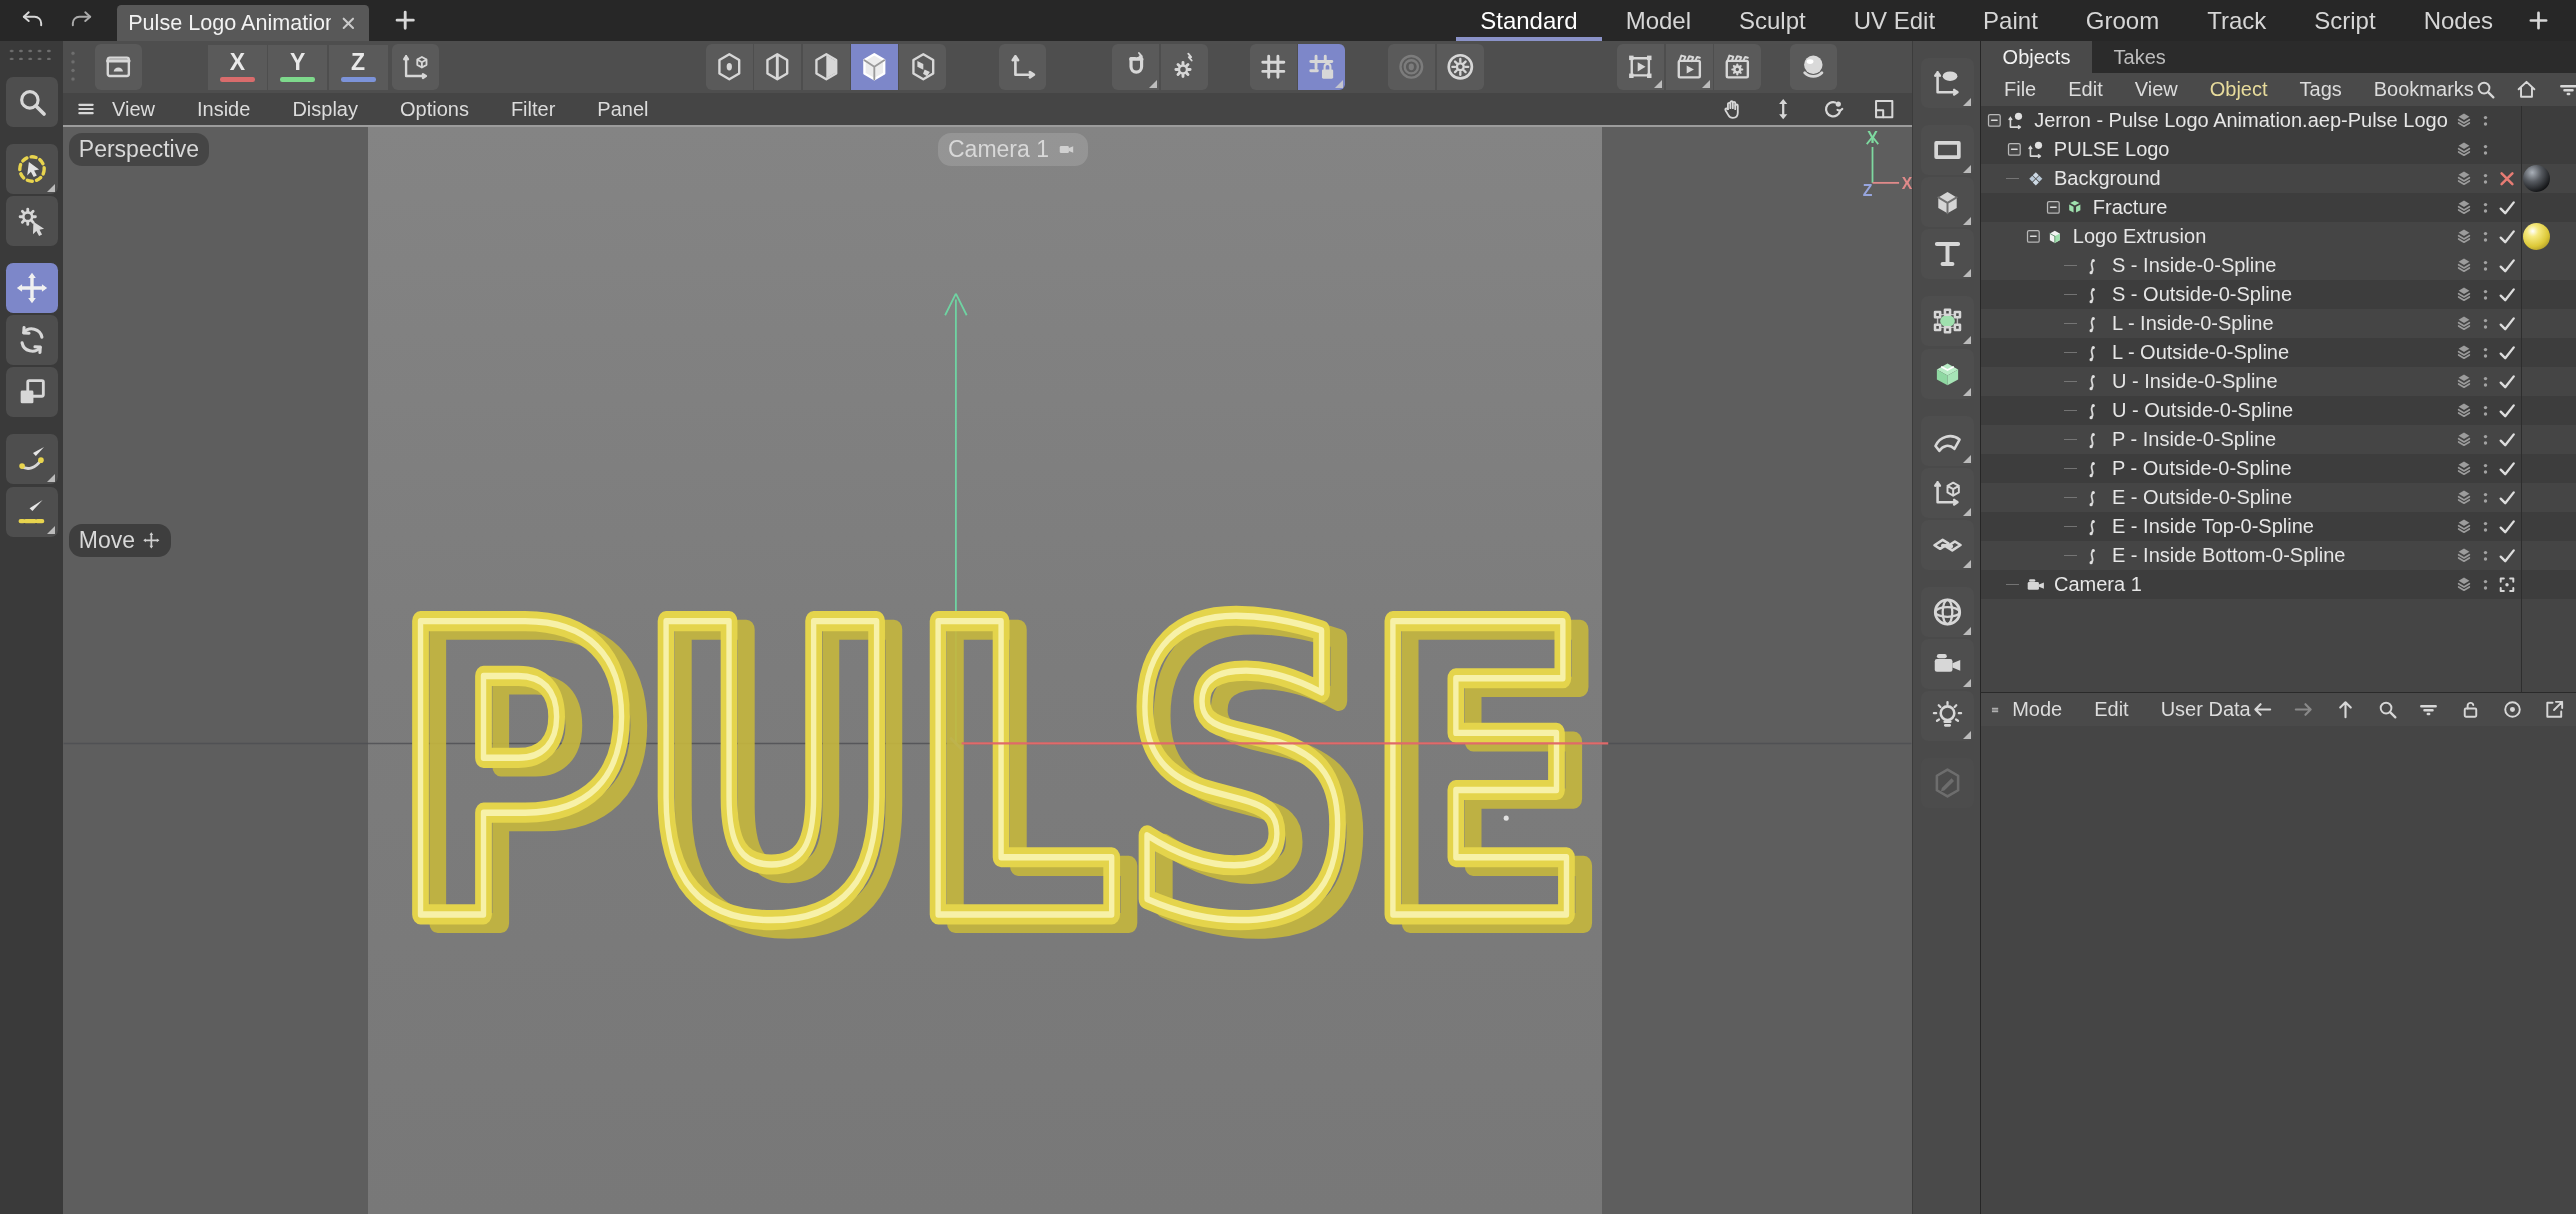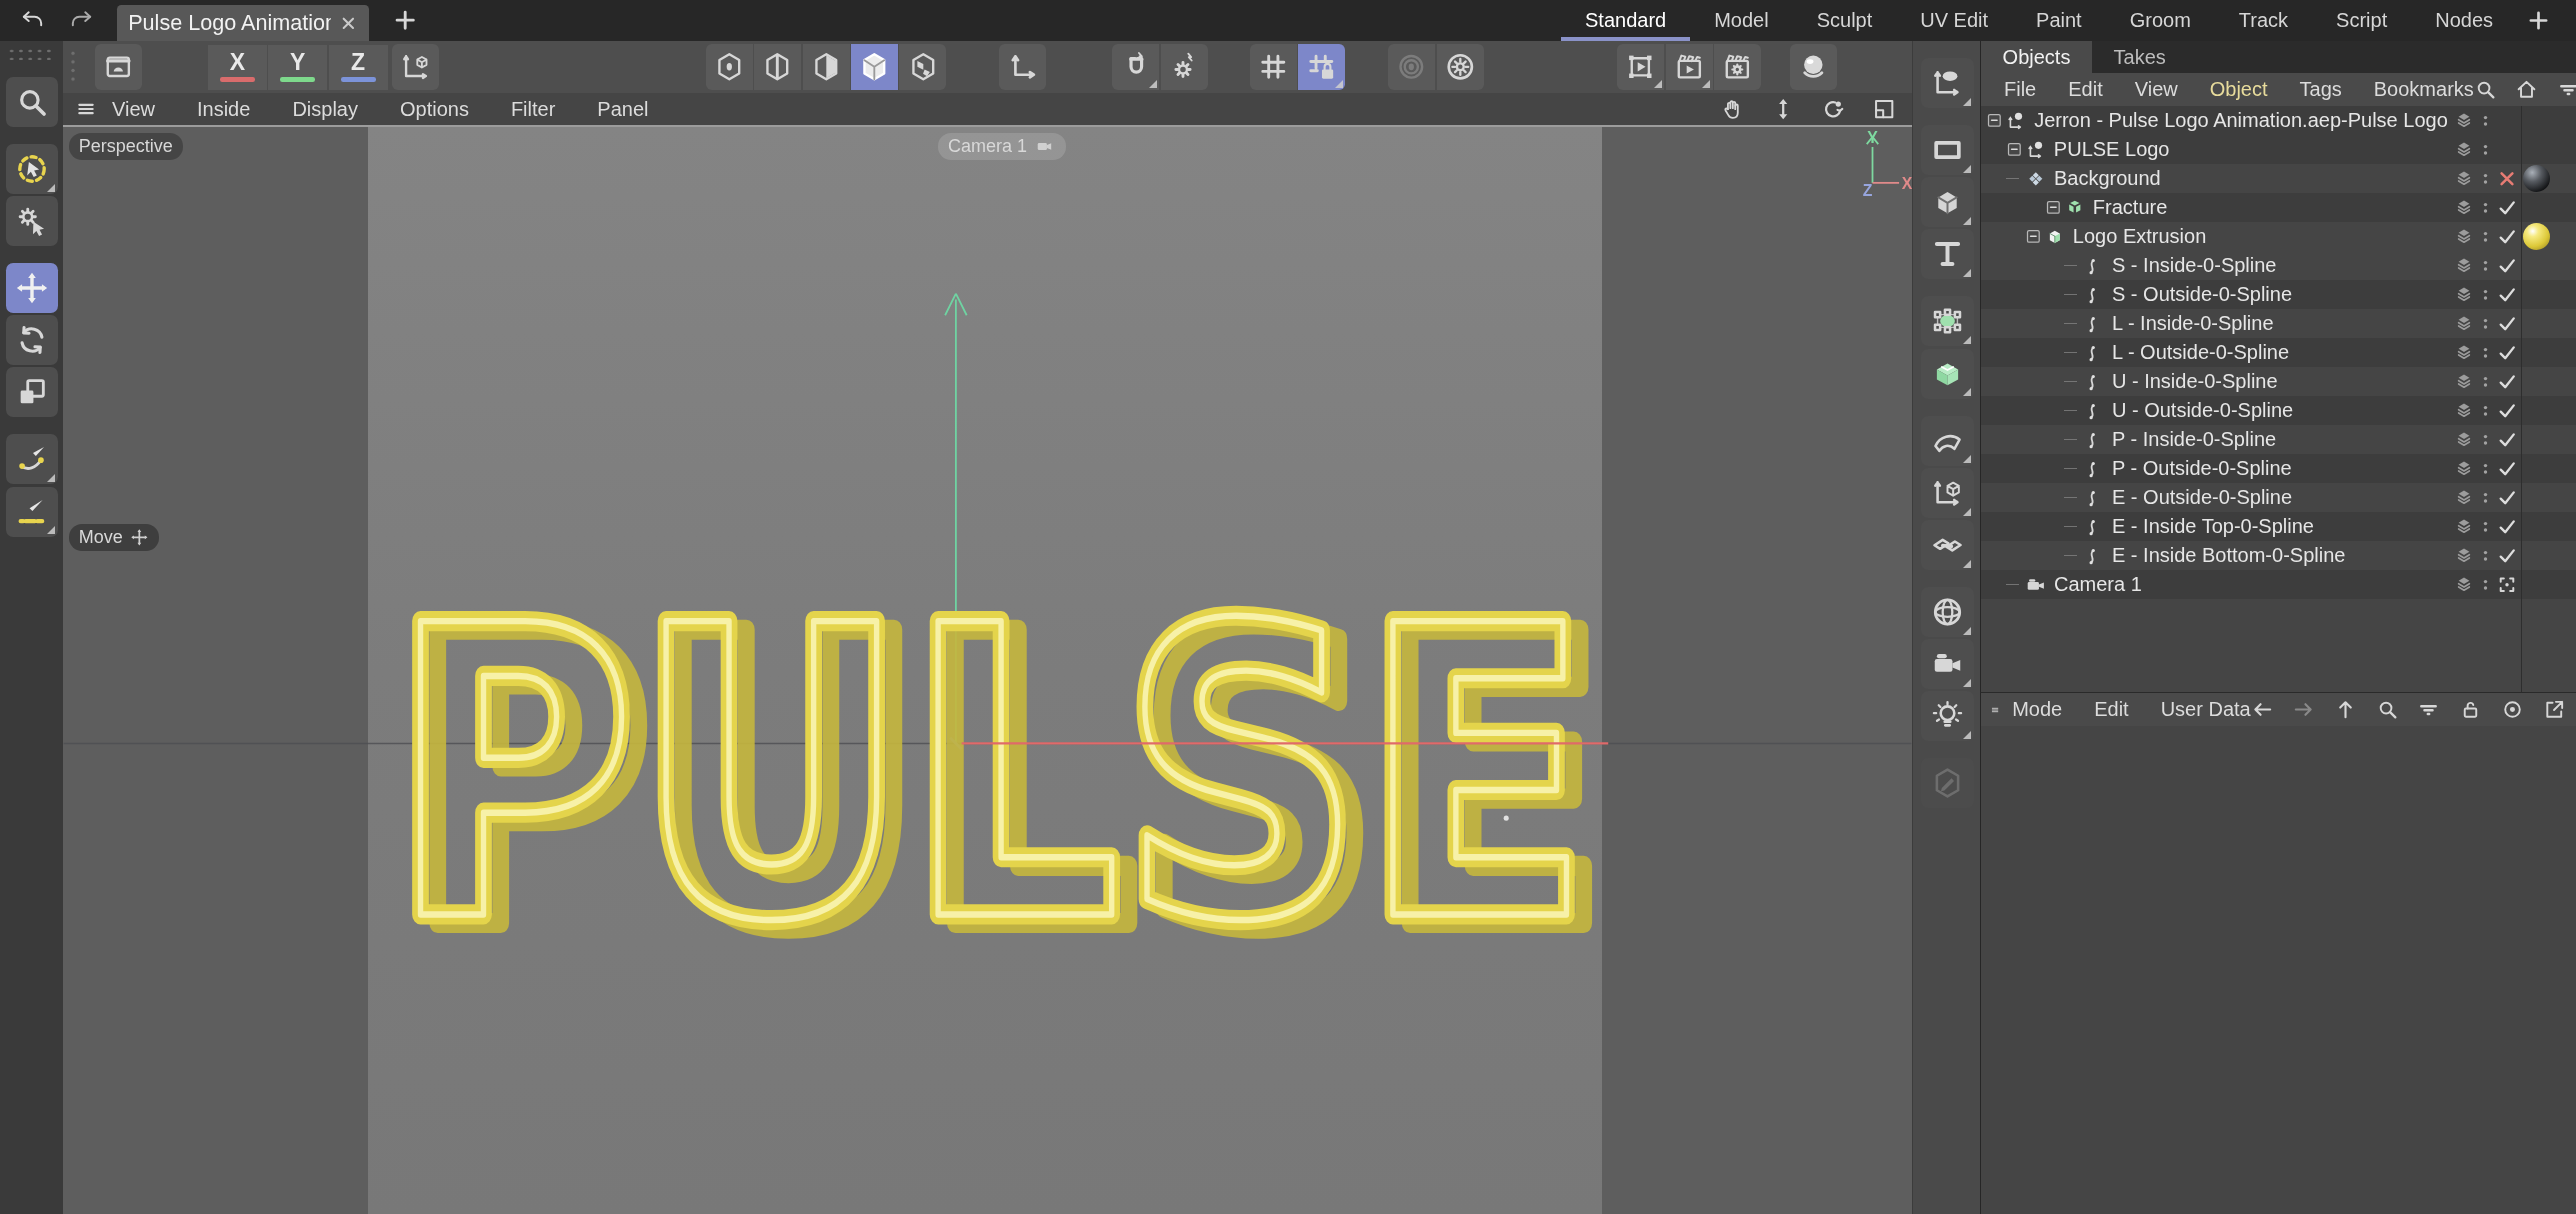--- a/index.html
+++ b/index.html
@@ -11,21 +11,21 @@
   
   #tabbar{position:absolute;left:0;top:0;width:2576px;height:41px;background:#272727;
           display:flex;align-items:center;}
   .hist-btn{width:33px;height:26px;margin-left:16px;cursor:pointer;}
   .doc-tab{margin-left:18.7px;height:36px;align-self:flex-end;width:229px;background:#585858;
            border-radius:4.3px 4.3px 0 0;display:flex;align-items:center;padding:0 11.5px;gap:7.2px;}
   .doc-tab-label{font-size:21.6px;color:#f2f2f2;white-space:nowrap;overflow:hidden;flex:1;}
   .doc-close{width:18.7px;height:18.7px;opacity:.9;}
   .newtab{width:24.4px;height:24.4px;margin-left:24.4px;}
   .layout-tabs{margin-left:auto;height:100%;display:flex;align-items:stretch;gap:0;}
-  .ltab{display:flex;align-items:center;padding:0 24px;font-size:20px;color:#d6d6d6;
+  .ltab{display:flex;align-items:center;padding:0 24px;font-size:24px;color:#d6d6d6;
         border-bottom:4.3px solid transparent;border-top:4.3px solid transparent;cursor:pointer;}
   .ltab.active{color:#ffffff;border-bottom-color:#8a92c8;}
   .addlayout{width:23px;height:23px;margin:0 26px 0 10px;align-self:center;}
 
   
   #left-toolbar{position:absolute;left:0;top:41px;width:63px;height:1174px;background:#3a3a3a;}
   .hgrip{height:13px;margin:5.8px 7.2px 1.4px 7.2px;
          background-image:radial-gradient(#6e6e6e 1.4px,transparent 1.9px);background-size:9.3px 8px;}
   .tool-group{margin-top:17px;}
   .tool-btn{position:relative;width:52px;height:50px;margin:2.2px auto 0 auto;background:#4e4e4e;
@@ -78,21 +78,21 @@
   .film-gate{position:absolute;left:305px;top:0;width:1234px;height:1087px;
              background:linear-gradient(180deg,#848484 0%,#7c7c7c 50%,#787878 100%);}
   #gzUnder,#logoSvg,#gzOver{position:absolute;top:0;}
   #gzUnder,#gzOver{left:0;width:1849px;height:1087px;}
   #logoSvg{left:305px;width:1234px;height:1087px;}
   #logoText{font-family:"DejaVu Sans","Liberation Sans",sans-serif;font-weight:bold;font-size:560px;}
   .logo-back{stroke:#c6b73e;stroke-width:28;fill:none;stroke-linejoin:round;stroke-linecap:round;opacity:.9;}
   .logo-main{stroke:#e4d44b;stroke-width:28;fill:none;stroke-linejoin:round;stroke-linecap:round;}
   .logo-core{stroke:#f9f3ad;stroke-width:9;fill:none;stroke-linejoin:round;stroke-linecap:round;opacity:.95;}
   .vp-label{position:absolute;background:rgba(40,40,40,.45);border-radius:13px;color:#d8d8d8;
-            font-size:18px;padding:2.9px 10px;display:flex;align-items:center;gap:7.2px;}
+            font-size:23px;padding:2.9px 10px;display:flex;align-items:center;gap:7.2px;}
   #lblPerspective{left:5.8px;top:5.8px;}
   #lblCamera{left:875px;top:5.8px;background:rgba(255,255,255,.14);}
   #lblCamera .cam-ic{width:21.6px;height:17px;opacity:.9;}
   #lblMove{left:5.8px;top:397px;background:rgba(30,30,30,.5);}
   #lblMove .mv-ic{width:18.7px;height:18.7px;opacity:.95;}
   #axisGizmo{position:absolute;left:1770px;top:4.3px;width:79px;height:75px;}
 
   
   #right-palette{position:absolute;left:1912px;top:41px;width:68px;height:1174px;background:#4a4a4a;
                  border-left:0.7px solid #3c3c3c;}

